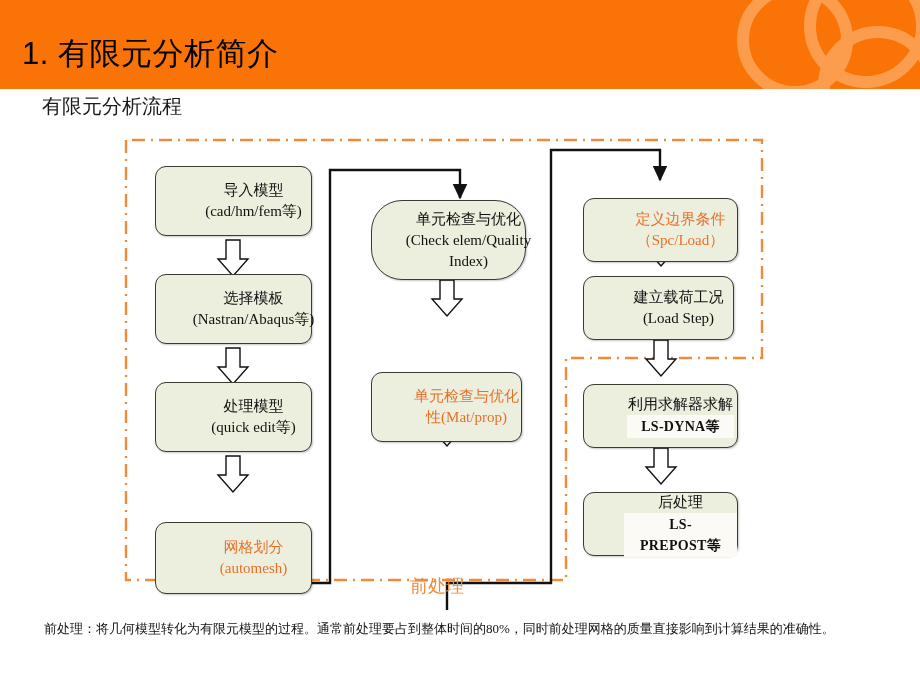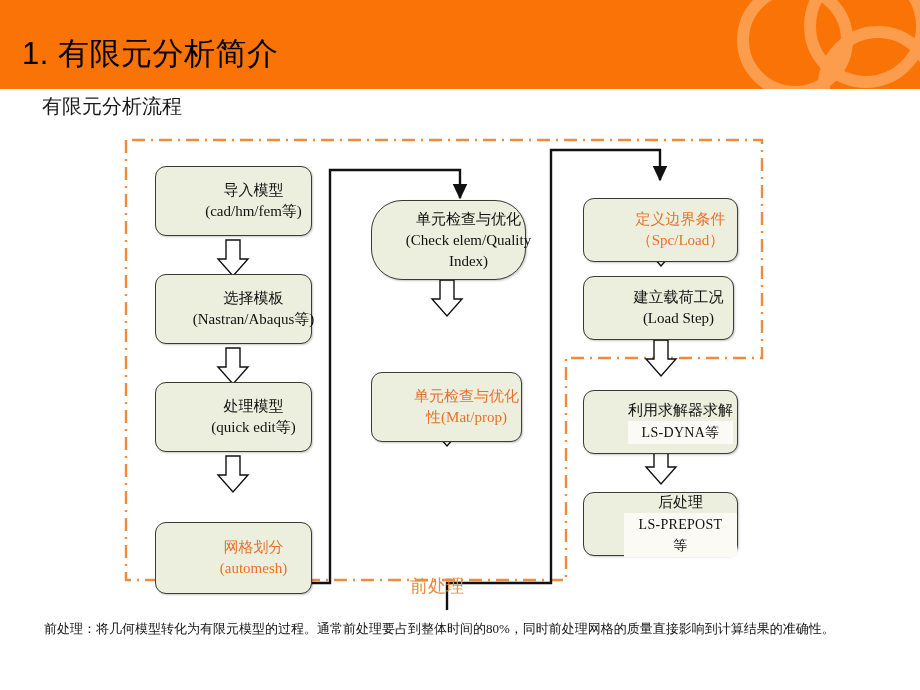--- a/index.html
+++ b/index.html
@@ -75,21 +75,21 @@
     color: #111111;
     box-shadow: 1px 1px 2px rgba(0,0,0,0.22);
     padding-left: 40px;
   }
   .node .ln { display: block; white-space: nowrap; }
   .node.accent { color: #e8712a; margin-top: 32px; }
   .node .hl {
     display: inline-block;
     background: #fbfaf4;
     padding: 1px 14px;
-    font-weight: normal;
+    font-weight: bold;
     font-size: 14px;
     letter-spacing: .3px;
   }
 
   #zone-label {
     position: absolute;
     font-family: "Liberation Sans", sans-serif;
     font-size: 18px;
     color: #ef8b3c;
     white-space: nowrap;
@@ -189,21 +189,21 @@
   <div class="node accent" style="left:583px; top:36px; width:155px; height:64px;">
     <span class="ln">定义边界条件</span>
     <span class="ln">（Spc/Load）</span>
   </div>
 
   <div class="node" style="left:583px; top:146px; width:151px; height:64px;">
     <span class="ln">建立载荷工况</span>
     <span class="ln">(Load Step)</span>
   </div>
 
-  <div class="node" style="left:583px; top:260px; width:155px; height:64px;">
+  <div class="node" style="left:583px; top:254px; width:155px; height:64px;">
     <span class="ln">利用求解器求解</span>
     <span class="hl">LS-DYNA等</span>
   </div>
 
   <div class="node" style="left:583px; top:362px; width:155px; height:64px;">
     <span class="ln">后处理</span>
     <span class="hl">LS-PREPOST等</span>
   </div>
 
   <div id="zone-label" style="left:410px; top:444px;">前处理</div>

